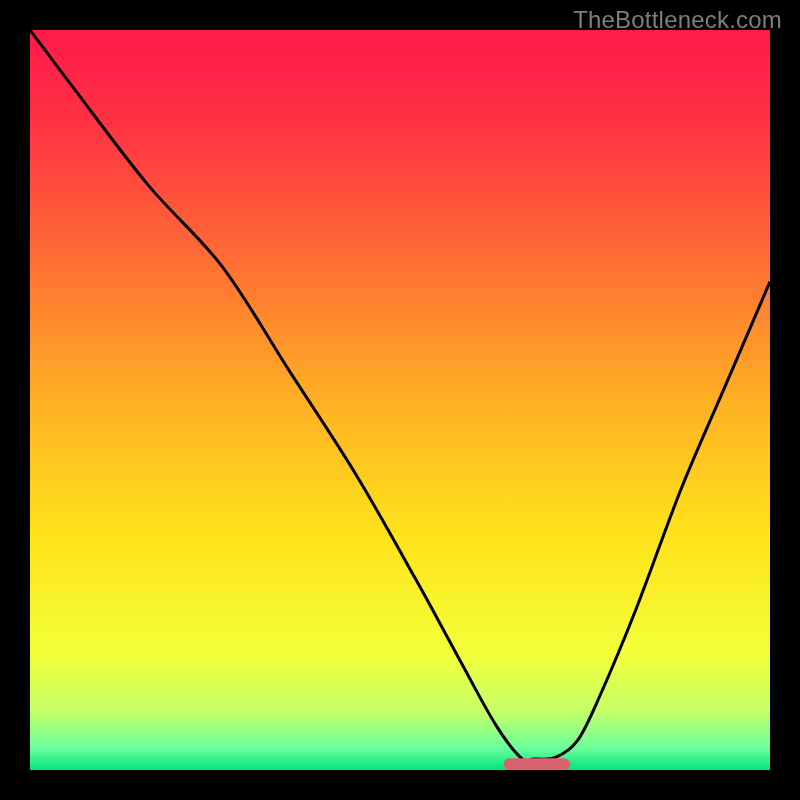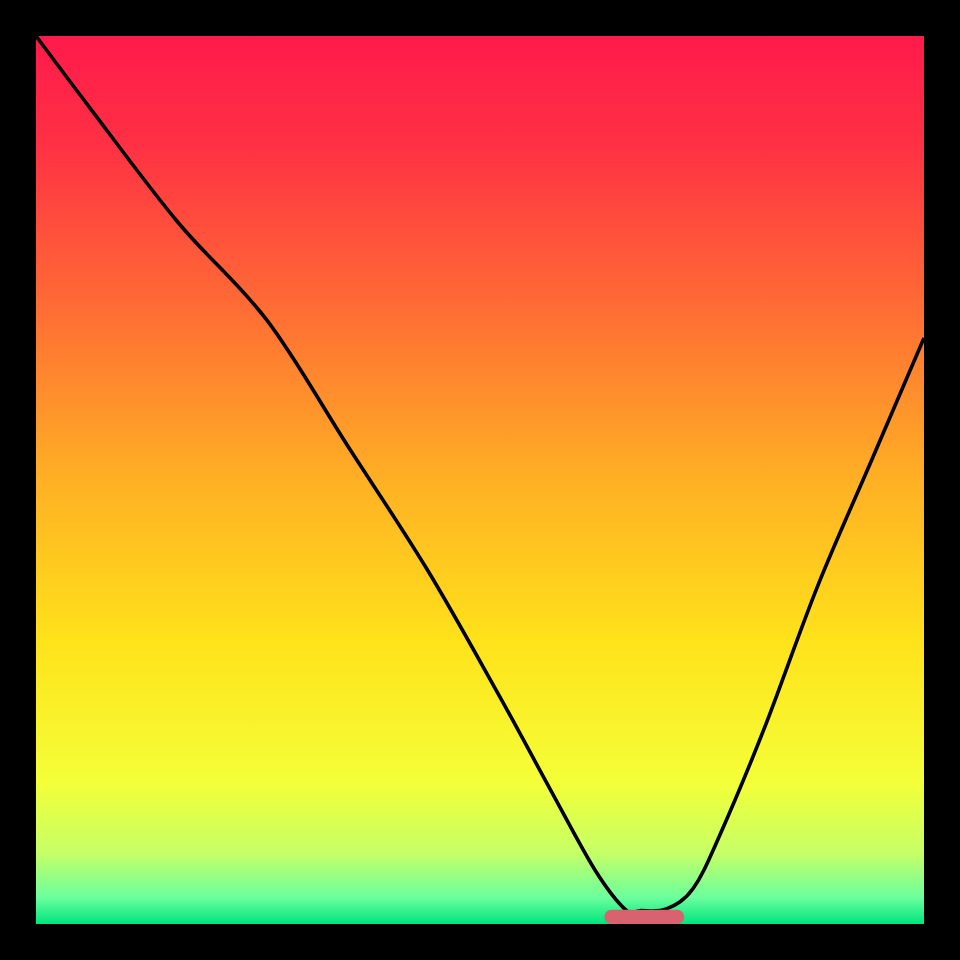--- a/index.html
+++ b/index.html
@@ -28,13 +28,14 @@
         </clipPath>
     </defs>
 
     <rect id="plot-bg" fill="url(#bgGrad)" x="30" y="30" width="740" height="740"></rect>
 
     <path id="curve" fill="none" stroke="#000" stroke-width="3" clip-path="url(#plotClip)" d="M30,30 C37.4,39.86666666666665 54.66666666666667,63.29999999999994 74.4,89.19999999999993 C94.13333333333334,115.09999999999992 123.73333333333333,155.79999999999998 148.4,185.39999999999998 C173.06666666666666,214.99999999999997 198.96666666666667,235.9666666666666 222.4,266.79999999999995 C245.83333333333334,297.63333333333327 266.8,335.8666666666666 289,370.4 C311.2,404.93333333333334 334.6333333333333,439.46666666666664 355.6,474 C376.5666666666667,508.53333333333336 397.53333333333336,546.7666666666667 414.8,577.6 C432.06666666666666,608.4333333333334 445.6333333333333,634.3333333333334 459.2,659 C472.76666666666665,683.6666666666666 485.71666666666664,708.95 496.2,725.6 C506.68333333333334,742.25 515.9333333333334,753.35 522.1,758.9 C528.2666666666667,764.4499999999999 527.6500000000001,759.1466666666666 533.2,758.9 C538.75,758.6533333333333 548,760.5033333333333 555.4,757.42 C562.8,754.3366666666666 570.2,750.6366666666667 577.6,740.4 C585,730.1633333333333 589.9333333333334,718.2 599.8000000000001,696 C609.6666666666667,673.8 623.2333333333333,641.7333333333333 636.8,607.2 C650.3666666666666,572.6666666666667 666.4000000000001,525.8000000000001 681.2,488.8 C696,451.8 710.8,419.73333333333335 725.5999999999999,385.2 C740.3999999999999,350.66666666666663 762.6,298.8666666666666 770,281.59999999999997"></path>
 
     <rect id="flat-marker" rx="6" ry="6" x="503.6" y="758.1600000000001" width="66.59999999999991" height="11.84" fill="#d9626f"></rect>
   </svg>
 
+  <div class="watermark">TheBottleneck.com</div>
 </div>
 
 </body></html>

